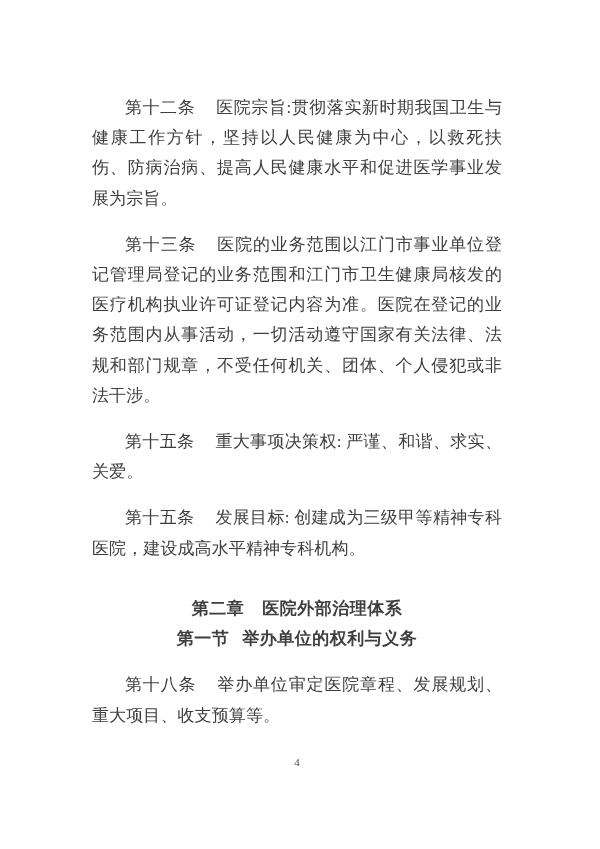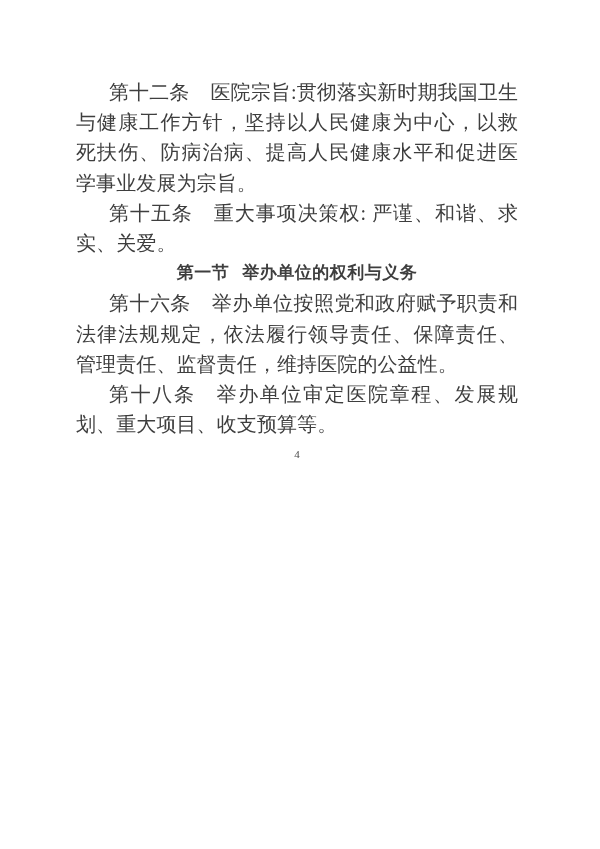--- a/index.html
+++ b/index.html
@@ -12,22 +12,22 @@
     width: 600px;
     height: 849px;
     background: #ffffff;
     box-sizing: border-box;
     padding: 77px 82px 0 76px;
     color: #3e3e3e;
     font-family: "Liberation Serif", "DejaVu Serif", serif;
     overflow: hidden;
   }
   .article {
-    margin: 0;
-    font-size: 20px;
+    margin: 16px;
+    font-size: 17px;
     line-height: 30.2px;
     text-align: justify;
     text-indent: 33px;
     letter-spacing: 0.1px;
   }
   .article .num {
     margin-right: 21px;
   }
   .chapter-heading, .section-heading {
     margin: 0;
@@ -55,27 +55,29 @@
     color: #4a4a4a;
   }
 </style>
 </head>
 <body>
 
 <div class="page">
 
   <p class="article"><span class="num">第十二条</span><span class="txt">医院宗旨:贯彻落实新时期我国卫生与健康工作方针，坚持以人民健康为中心，以救死扶伤、防病治病、提高人民健康水平和促进医学事业发展为宗旨。</span></p>
 
+  <p class="article"><span class="num">第十三条</span><span class="txt">医院的业务范围以江门市事业单位登记管理局登记的业务范围和江门市卫生健康局核发的医疗机构执业许可证登记内容为准。医院在登记的业务范围内从事活动，一切活动遵守国家有关法律、法规和部门规章，不受任何机关、团体、个人侵犯或非法干涉。</span></p>
 
   <p class="article"><span class="num">第十五条</span><span class="txt">重大事项决策权: 严谨、和谐、求实、关爱。</span></p>
 
+  <p class="article"><span class="num">第十五条</span><span class="txt">发展目标: 创建成为三级甲等精神专科医院，建设成高水平精神专科机构。</span></p>
 
+  <h2 class="chapter-heading"><span class="label">第二章</span><span class="title">医院外部治理体系</span></h2>
 
   <h3 class="section-heading"><span class="label">第一节</span><span class="title">举办单位的权利与义务</span></h3>
 
-  <p class="article"><span class="num">第十六条</span><span class="txt">举办单位按照党和政府赋予职责和法律法规规定，依法履行领导责任、保障责任、管理责任、监督责任，维持医院的公益性。</span></p>
 
 
   <p class="article"><span class="num">第十八条</span><span class="txt">举办单位审定医院章程、发展规划、重大项目、收支预算等。</span></p>
 
   <div class="page-number">4</div>
 
 </div>
 
 </body></html>

